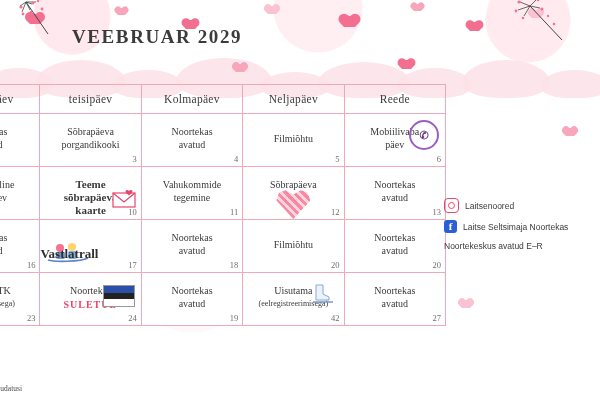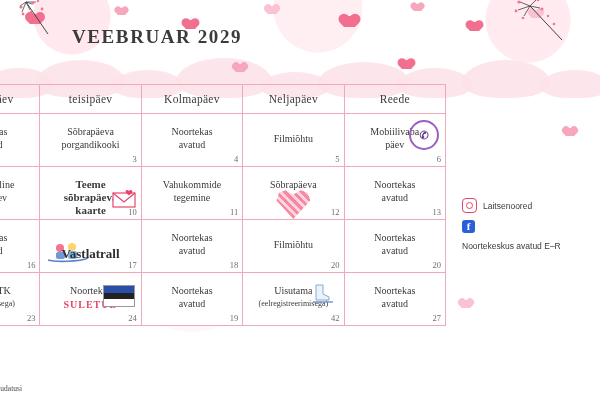--- a/index.html
+++ b/index.html
@@ -127,31 +127,30 @@
     font-size: 8.5px;
     color: #6d6d6d;
     font-family: "Liberation Serif", serif;
   }
 
   
   .vastlatrall {
     position: absolute;
     left: 0; right: 0;
     bottom: 10px;
-    text-align: center;
     font-size: 13px;
     font-weight: 700;
     color: #2f2f2f;
     font-family: "Liberation Serif", serif;
   }
 
   
   .info {
     position: absolute;
-    left: 462px;
+    left: 444px;
     top: 198px;
     width: 132px;
     font-size: 8.5px;
     color: #3a3a3a;
     font-family: "Liberation Sans", sans-serif;
   }
   .info-row {
     display: flex;
     align-items: center;
     gap: 6px;
@@ -465,17 +464,18 @@
 
 <div class="footnote">...võib ette tulla muudatusi</div>
 
 <div class="info">
   <div class="info-row">
     <span class="ig-icon"></span>
     <span>Laitsenoored</span>
   </div>
   <div class="info-row">
     <span class="fb-icon">f</span>
+    <span>Laitse Seltsimaja Noortekas</span>
   </div>
   <div class="info-hours">
     <div>Noortekeskus avatud E–R</div>
   </div>
 </div>
 
 </body></html>

